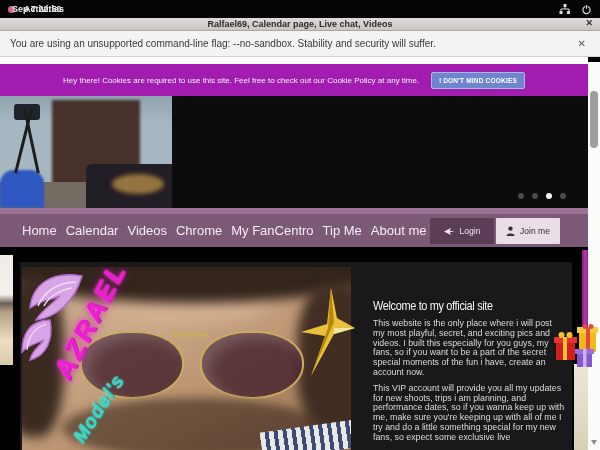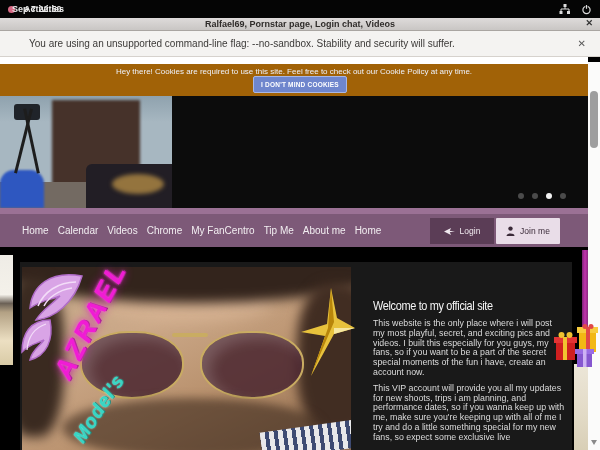--- a/index.html
+++ b/index.html
@@ -25,29 +25,29 @@
   
   #titlebar{left:0;top:18px;width:600px;height:13px;
     background:linear-gradient(#dedbda,#c9c6c4);border-bottom:1px solid #a9a5a1;
     display:flex;align-items:center;justify-content:center;
     font-size:9px;font-weight:bold;color:#2f2c2a;box-sizing:border-box;}
   #titlebar-close{position:absolute;right:7px;top:0;font-size:9px;color:#333;cursor:default;}
 
   
   #warnbar{left:0;top:31px;width:600px;height:26px;background:#f4f3f1;
     border-bottom:1px solid #d6d2cd;display:flex;align-items:center;
-    font-size:10px;color:#3c3a38;box-sizing:border-box;padding-left:19px;}
+    font-size:10px;color:#3c3a38;box-sizing:border-box;}
   #warnbar .msg{margin-left:10px;}
   #warn-close{position:absolute;right:14px;font-size:10px;color:#5a5a5a;}
 
   #whitegap{left:0;top:57px;width:588px;height:7px;background:#ffffff;}
 
   
-  #cookiebar{left:0;top:64px;width:588px;height:32px;background:#a16207;
-    display:flex;align-items:center;justify-content:center;flex-direction:column;}
+  #cookiebar{left:0;top:64px;width:588px;height:32px;background:#a21caf;
+    display:flex;align-items:center;justify-content:center;}
   #cookiebar .msg{color:#eef1fa;font-size:8px;}
   #cookie-btn{margin-left:12px;background:#6f86cd;border:1px solid #a9b7e4;border-radius:2px;
     color:#fff;font-size:6.5px;font-weight:bold;padding:4px 7px;letter-spacing:.2px;}
 
   
   #banner{left:0;top:96px;width:588px;height:112px;background:#0c0c0c;overflow:hidden;}
   #banner-photo{left:0;top:0;width:172px;height:112px;background:#a7b7c1;overflow:hidden;}
   .bp-curtain{left:52px;top:4px;width:88px;height:92px;background:#46322a;filter:blur(1.5px);}
   .bp-wallshade{left:0;top:0;width:172px;height:26px;background:linear-gradient(#8fa2ae,transparent);}
   .bp-floor{left:0;bottom:0;width:172px;height:26px;background:#736a62;}
@@ -58,21 +58,21 @@
   .bp-tripod2{left:30px;top:12px;width:3px;height:66px;background:#1d1d1d;transform:rotate(-12deg);}
   .bp-lamp{left:14px;top:8px;width:26px;height:16px;background:#20242a;border-radius:3px;}
   #carousel-dots{right:22px;bottom:9px;display:flex;gap:8px;}
   .dot{width:6px;height:6px;border-radius:50%;background:#4b4b4b;}
   .dot.active{background:#f2f2f2;}
 
   
   #purple-strip{left:0;top:208px;width:588px;height:6px;background:#9b7195;}
   #nav{left:0;top:214px;width:588px;height:33px;background:#7d5978;display:flex;align-items:center;}
   #nav .links{display:flex;gap:9px;margin-left:22px;}
-  .nav-link{color:#f2eef1;font-size:10px;}
+  .nav-link{color:#f2eef1;font-size:13px;}
   #login-btn{position:absolute;left:430px;top:4px;width:64px;height:26px;background:#5b3d56;
     color:#f0e9ef;font-size:8.5px;display:flex;align-items:center;justify-content:center;gap:5px;}
   #join-btn{position:absolute;left:496px;top:4px;width:64px;height:26px;background:#e9dde8;
     color:#3a2a38;font-size:8.5px;display:flex;align-items:center;justify-content:center;gap:5px;
     border-radius:1px;}
 
   
   #left-sliver{left:0;top:255px;width:13px;height:110px;
     background:linear-gradient(180deg,#efece6 0%,#f4f1ea 36%,#6b6156 44%,#b3a184 52%,#ecdfc2 78%,#d9cba6 100%);}
   #right-stripe{left:582px;top:250px;width:6px;height:82px;background:linear-gradient(90deg,#7c2476,#c233ae,#8a2a80);}
@@ -141,21 +141,21 @@
     </svg>
     <svg width="11" height="11" viewBox="0 0 11 11">
       <circle cx="5.5" cy="6" r="3.6" fill="none" stroke="#dcdcdc" stroke-width="1.2"></circle>
       <line x1="5.5" y1="0.5" x2="5.5" y2="4.5" stroke="#050505" stroke-width="2.4"></line>
       <line x1="5.5" y1="1" x2="5.5" y2="4.8" stroke="#dcdcdc" stroke-width="1.2"></line>
     </svg>
   </span>
 </div>
 
 <div id="titlebar" class="abs">
-  <span>Ralfael69, Pornstar page, Login chat, Videos</span>
+  <span>Ralfael69, Calendar page, Live chat, Videos</span>
   <span id="titlebar-close">✕</span>
 </div>
 
 <div id="warnbar" class="abs">
   <span class="msg">You are using an unsupported command-line flag: --no-sandbox. Stability and security will suffer.</span>
   <span id="warn-close">✕</span>
 </div>
 
 <div id="whitegap" class="abs"></div>
 

